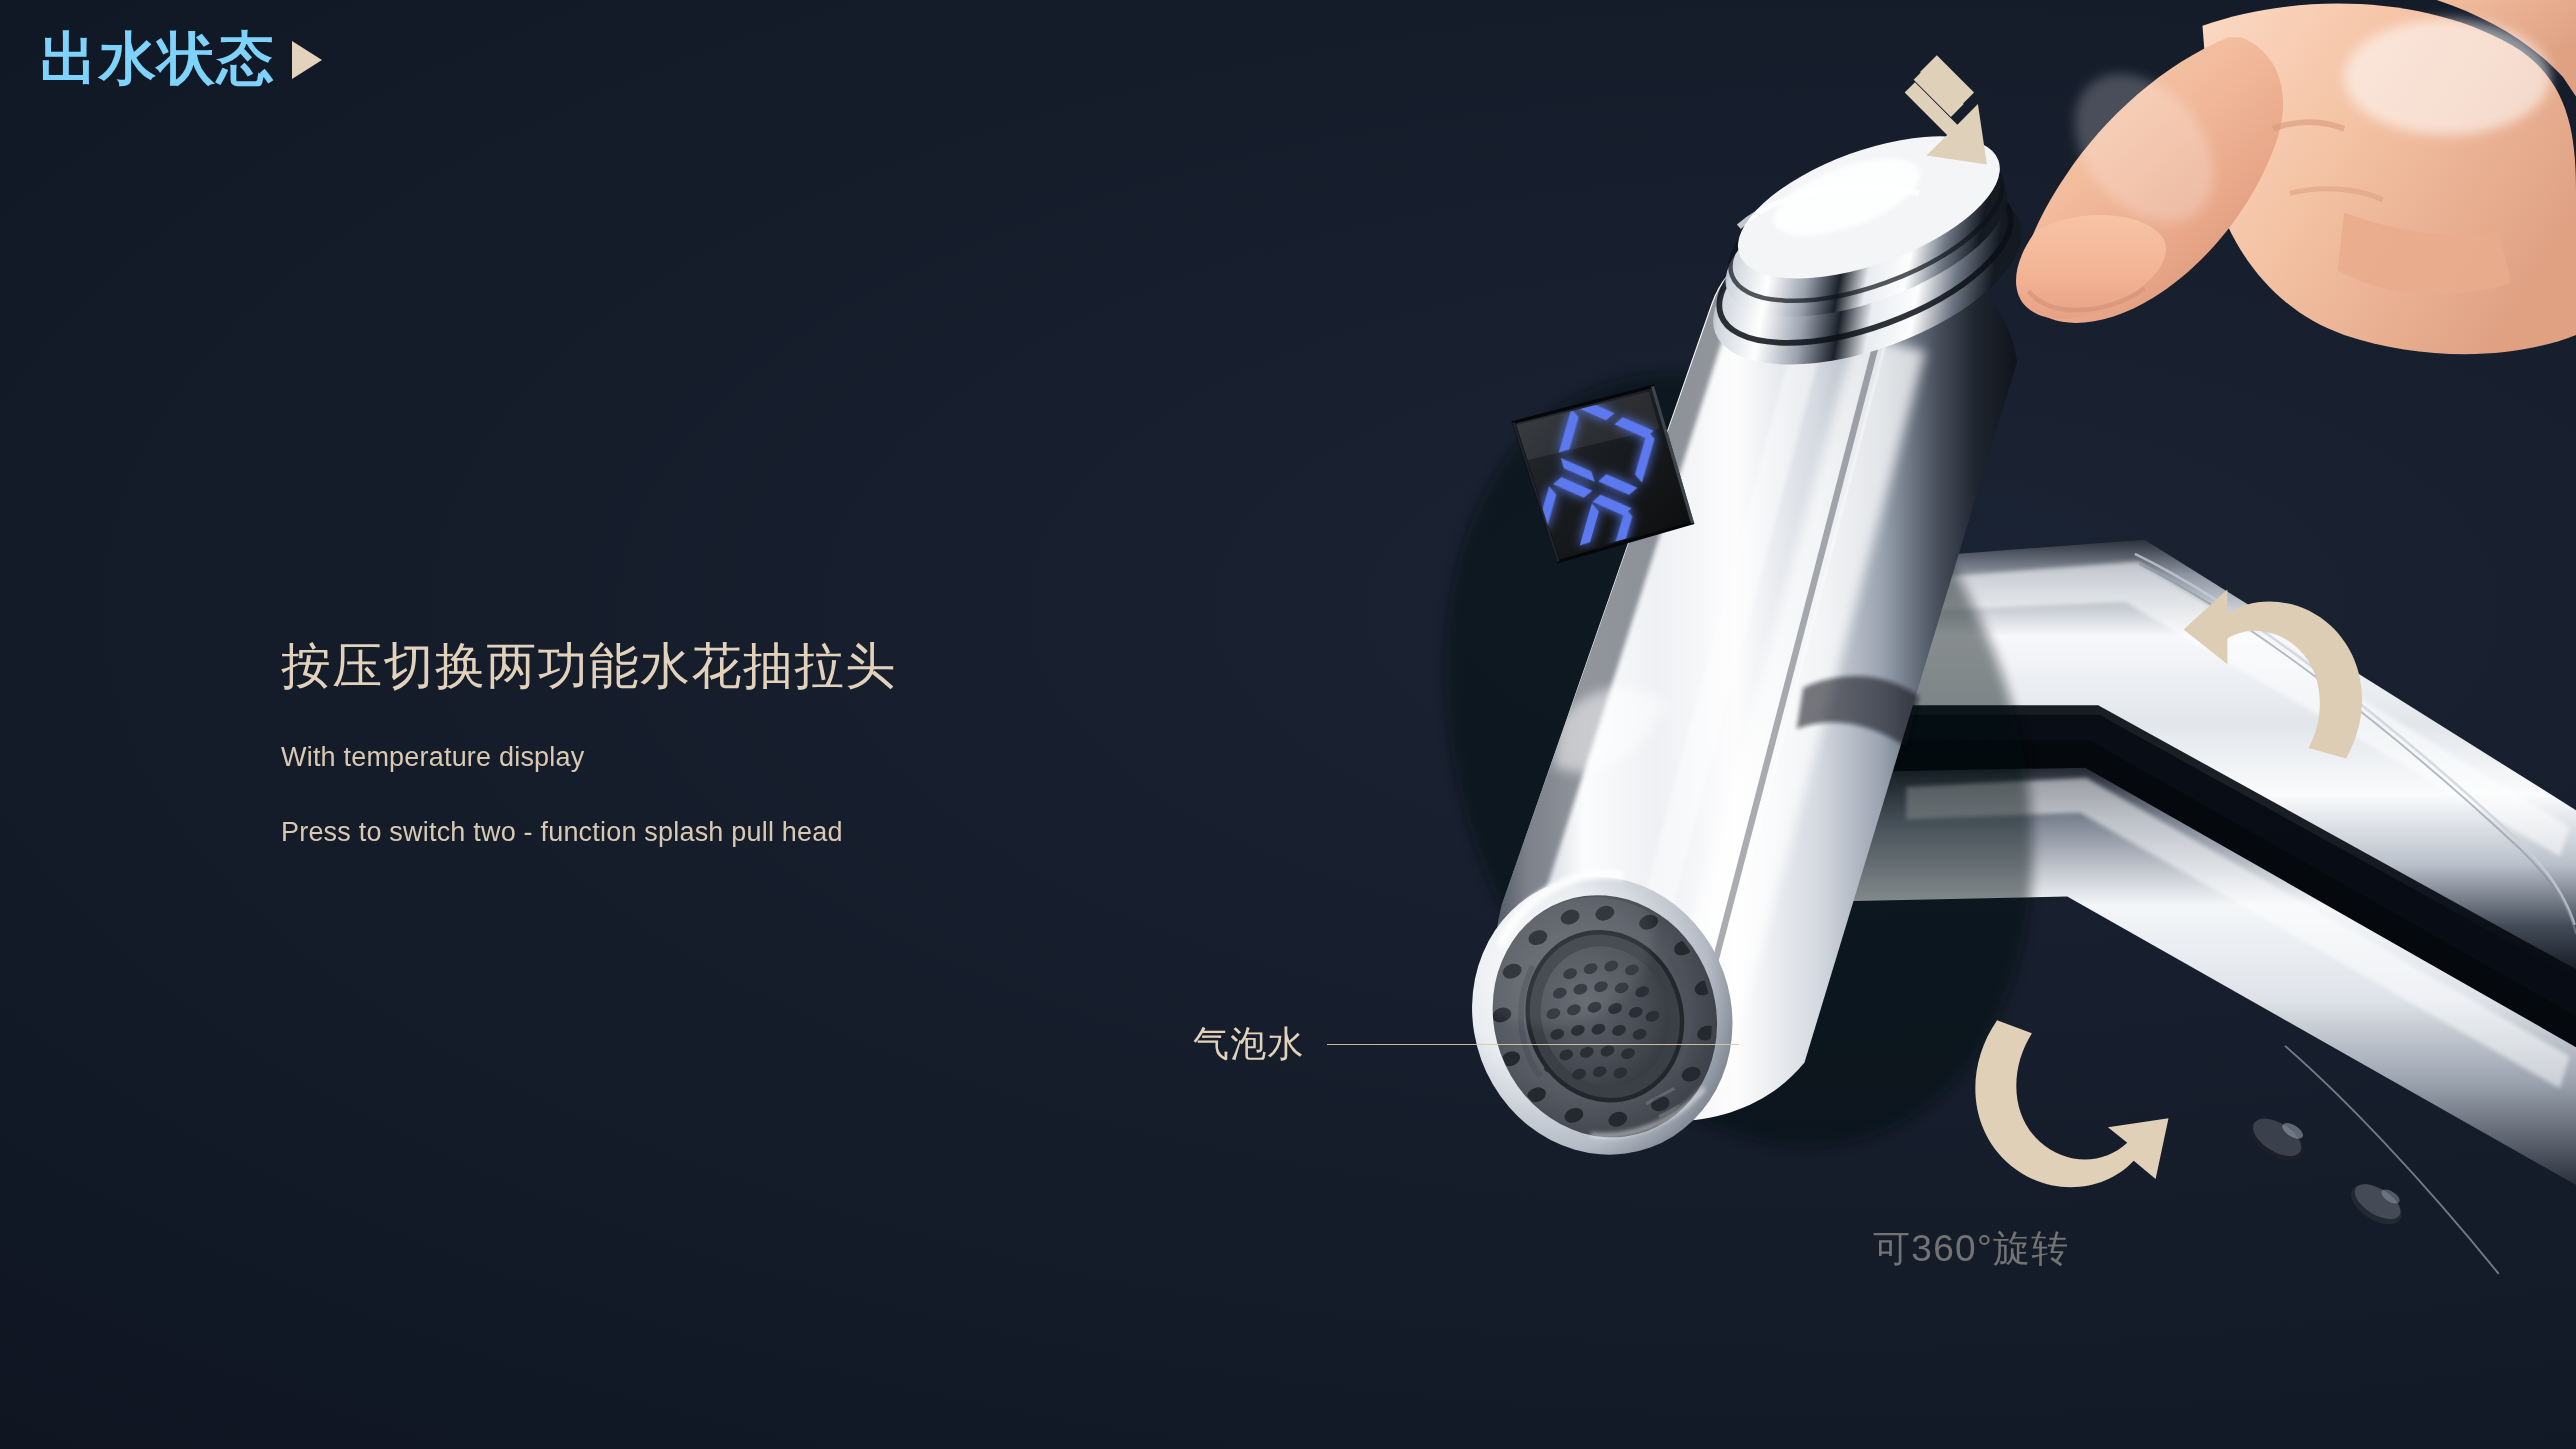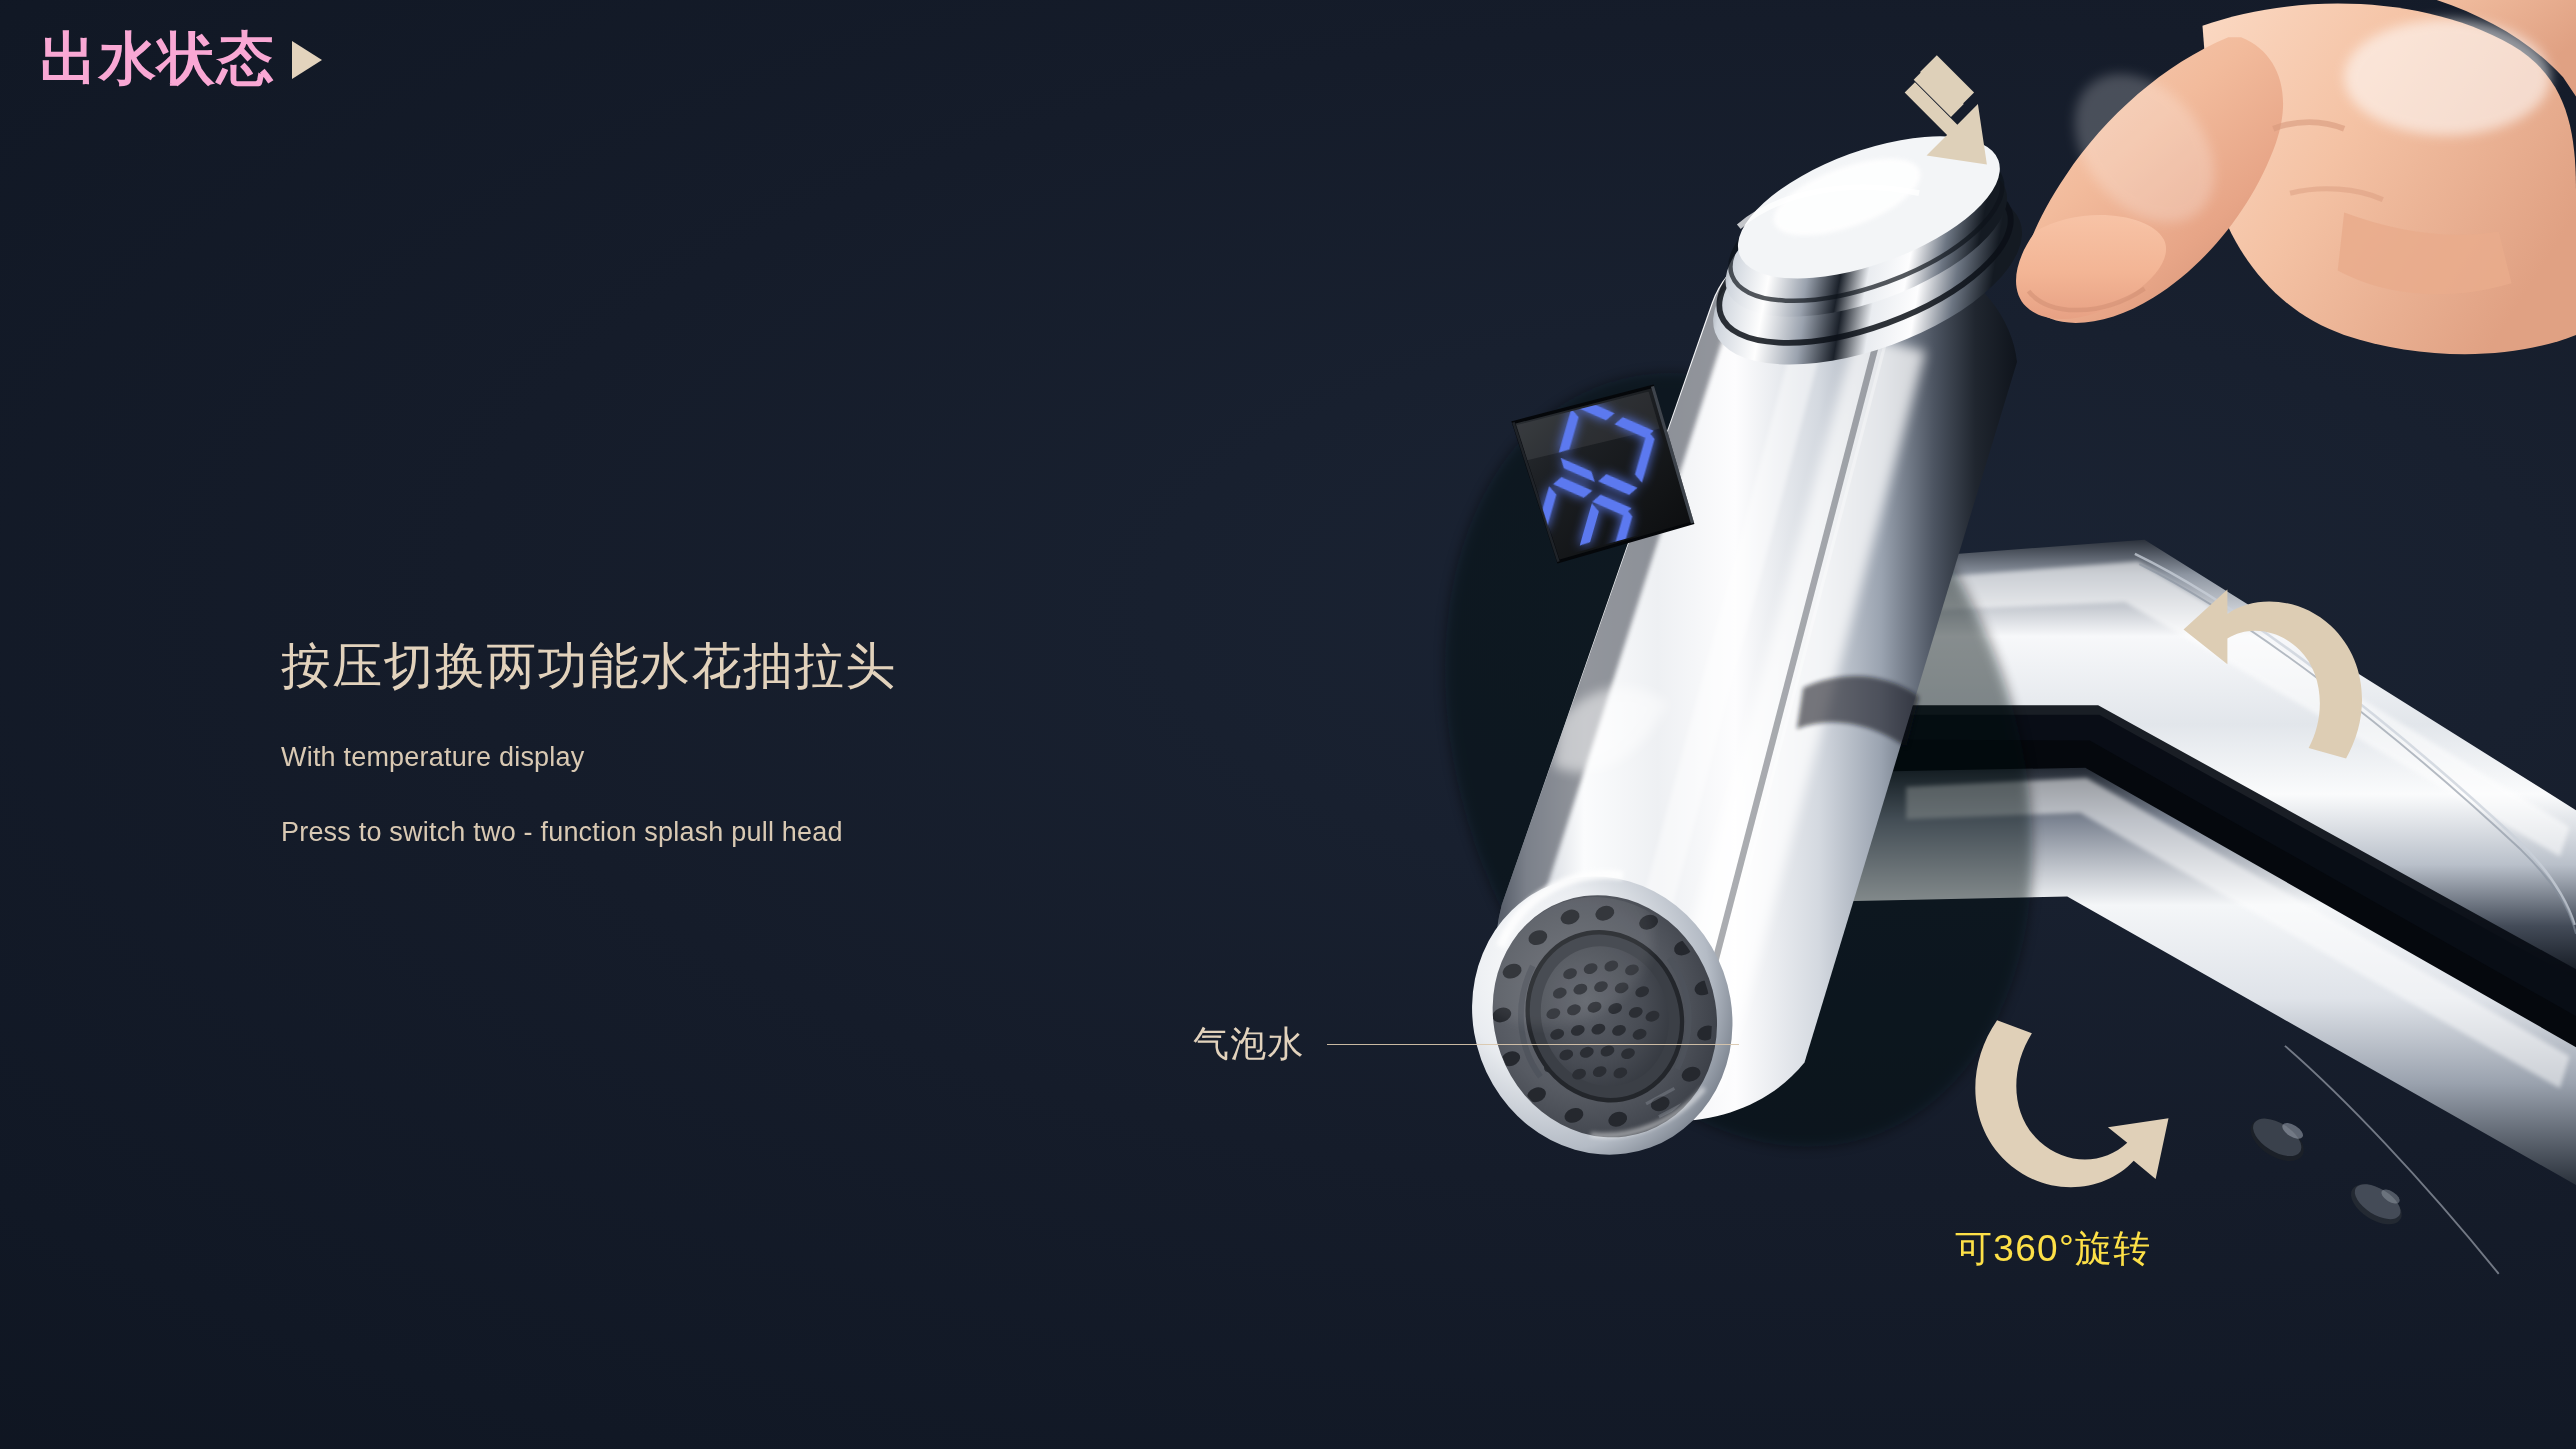--- a/index.html
+++ b/index.html
@@ -23,21 +23,21 @@
     pointer-events:none;
   }
 
   
   .header{
     position:absolute; left:40px; top:30px;
     display:flex; align-items:center; gap:16.7px;
     z-index:40;
   }
   .header .title{
-    font-size:57px; font-weight:bold; color:#f9a8d4;
+    font-size:57px; font-weight:bold; color:#7dd3fc;
     letter-spacing:1.9px; line-height:1;
   }
   .header .tri{
     width:0;height:0;
     border-left:30px solid #e3d3bd;
     border-top:19.3px solid transparent;
     border-bottom:19.3px solid transparent;
     margin-top:2.6px;
   }
 
@@ -67,22 +67,22 @@
   }
   #callout-temp { left:1193px; top:461px; }
   #callout-temp .cline{ width:380px; }
   #callout-bubble { left:1193px; top:1020px; }
   #callout-bubble .cline{ width:412px; }
   #callout-shower { left:1193px; top:1121px; }
   #callout-shower .cline{ width:451px; }
 
   
   .rot-caption{
-    position:absolute; left:1955px; top:1224px; z-index:45;
-    font-size:37px; color:#fde047; letter-spacing:1.3px; white-space:nowrap;
+    position:absolute; left:1873px; top:1224px; z-index:45;
+    font-size:37px; color:#737373; letter-spacing:1.3px; white-space:nowrap;
   }
 
   
   #product{ position:absolute; inset:0; z-index:20; pointer-events:none; }
 
   
   #press-arrow{ position:absolute; left:1861px; top:45px; z-index:46; }
 
   
   #rot-arrow-top{ position:absolute; left:2177px; top:583px; z-index:46; }

